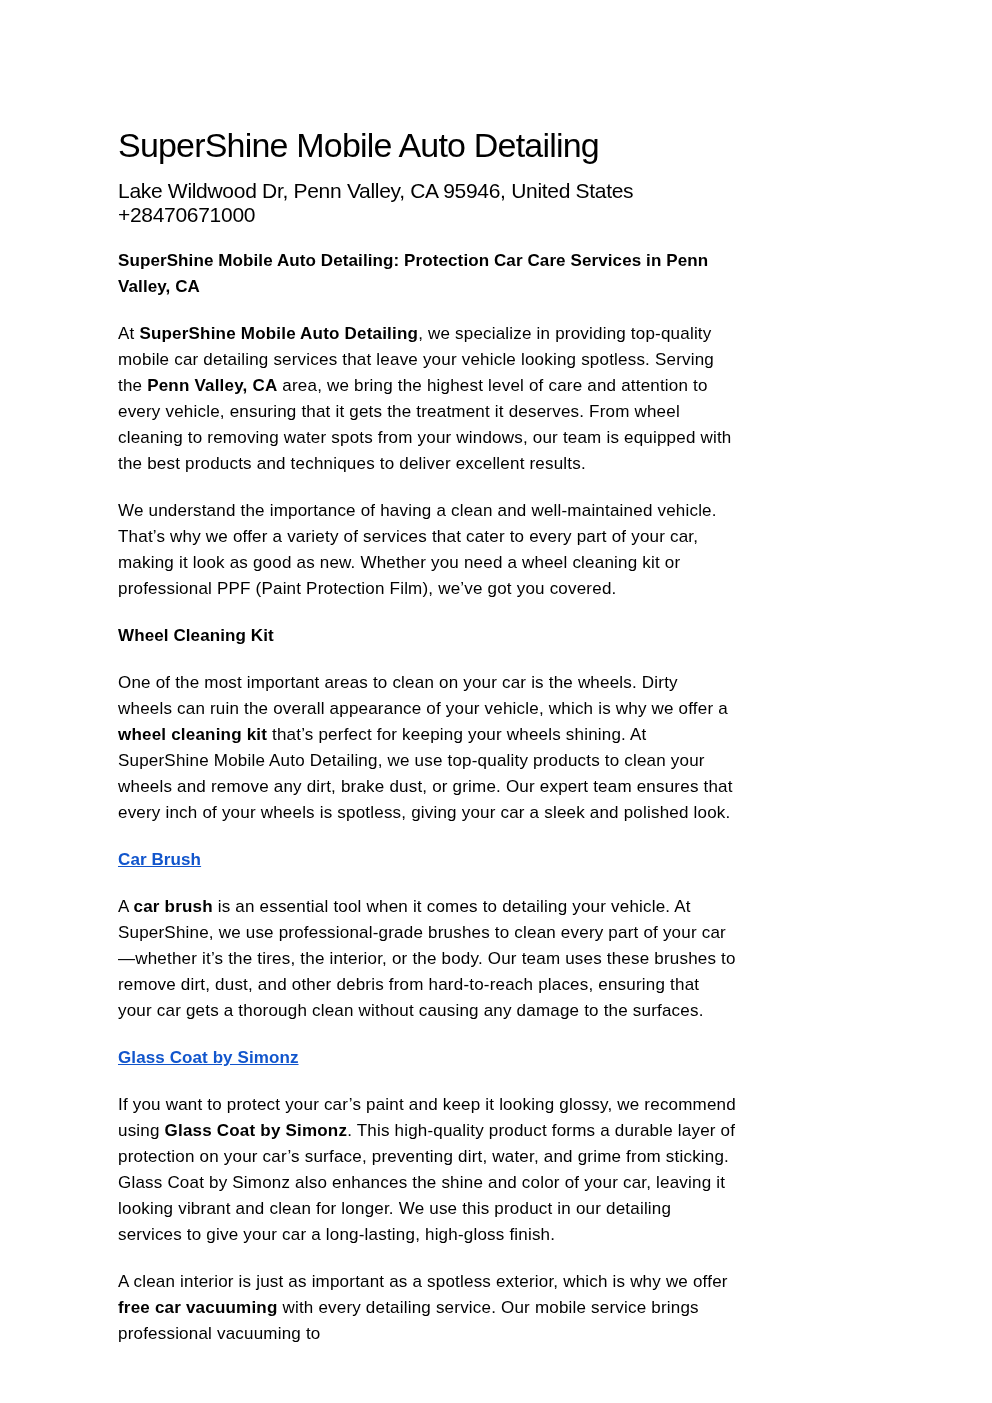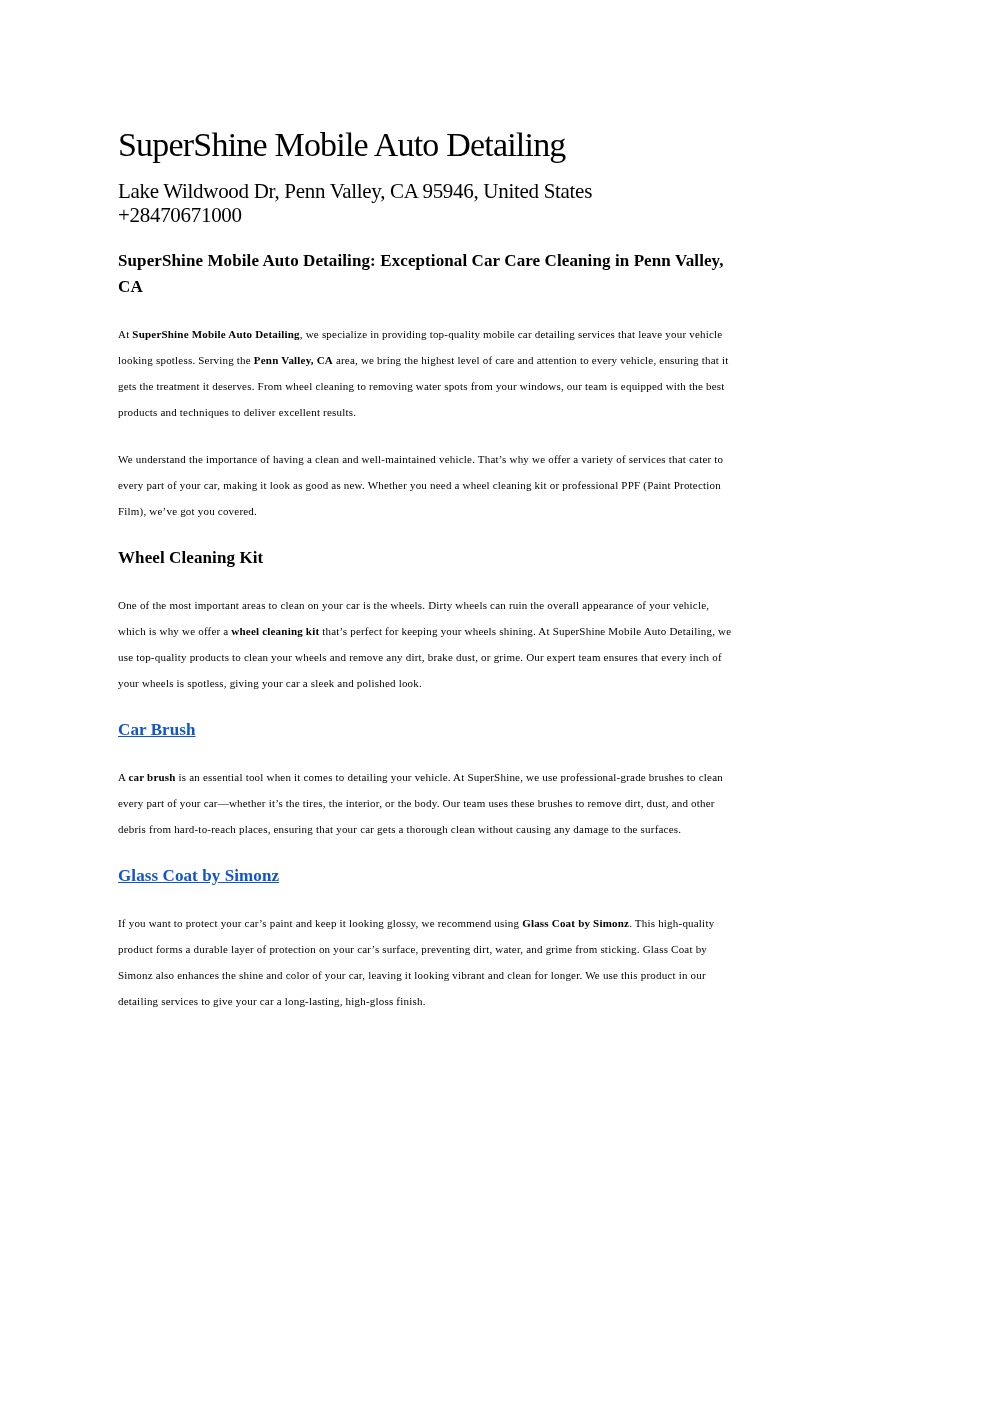--- a/index.html
+++ b/index.html
@@ -8,21 +8,21 @@
     background: #ffffff;
   }
   .page {
     position: relative;
     width: 868px;
     height: 1403px;
     box-sizing: border-box;
     background: #ffffff;
     padding: 124px 120px 0 118px;
     overflow: hidden;
-    font-family: Liberation Serif, serif;
+    font-family: Liberation Sans, sans-serif;
     color: #000000;
   }
   .doc-title {
     font-size: 34px;
     line-height: 42px;
     font-weight: 400;
     letter-spacing: -0.8px;
     margin: 0 0 13px 0;
   }
   .doc-sub {
@@ -35,21 +35,21 @@
     margin-bottom: 21px;
   }
   .doc-heading {
     font-size: 17px;
     line-height: 26px;
     font-weight: 700;
     letter-spacing: 0.1px;
     margin: 0 0 21px 0;
   }
   .doc-para {
-    font-size: 11px;
+    font-size: 17px;
     line-height: 26px;
     letter-spacing: 0.2px;
     margin: 0 12px 21px 0;
   }
   .doc-para b { font-weight: 700; }
   .link-heading-wrap {
     margin: 0 0 21px 0;
     font-size: 17px;
     line-height: 26px;
   }
@@ -65,33 +65,34 @@
 <body>
 
 <div class="page">
 
   <h1 class="doc-title">SuperShine Mobile Auto Detailing</h1>
 
   <p class="doc-sub">Lake Wildwood Dr, Penn Valley, CA 95946, United States</p>
 
   <p class="doc-sub last">+28470671000</p>
 
-  <h2 class="doc-heading">SuperShine Mobile Auto Detailing: Exceptional Car Care Cleaning in Penn Valley, CA</h2>
+  <h2 class="doc-heading">SuperShine Mobile Auto Detailing: Protection Car Care Services in Penn Valley, CA</h2>
 
   <p class="doc-para"><span>At </span><b>SuperShine Mobile Auto Detailing</b><span>, we specialize in providing top-quality mobile car detailing services that leave your vehicle looking spotless. Serving the </span><b>Penn Valley, CA</b><span> area, we bring the highest level of care and attention to every vehicle, ensuring that it gets the treatment it deserves. From wheel cleaning to removing water spots from your windows, our team is equipped with the best products and techniques to deliver excellent results.</span></p>
 
   <p class="doc-para"><span>We understand the importance of having a clean and well-maintained vehicle. That’s why we offer a variety of services that cater to every part of your car, making it look as good as new. Whether you need a wheel cleaning kit or professional PPF (Paint Protection Film), we’ve got you covered.</span></p>
 
   <h2 class="doc-heading">Wheel Cleaning Kit</h2>
 
   <p class="doc-para"><span>One of the most important areas to clean on your car is the wheels. Dirty wheels can ruin the overall appearance of your vehicle, which is why we offer a </span><b>wheel cleaning kit</b><span> that’s perfect for keeping your wheels shining. At SuperShine Mobile Auto Detailing, we use top-quality products to clean your wheels and remove any dirt, brake dust, or grime. Our expert team ensures that every inch of your wheels is spotless, giving your car a sleek and polished look.</span></p>
 
   <h2 class="link-heading-wrap"><a class="doc-link">Car Brush</a></h2>
 
   <p class="doc-para"><span>A </span><b>car brush</b><span> is an essential tool when it comes to detailing your vehicle. At SuperShine, we use professional-grade brushes to clean every part of your car—whether it’s the tires, the interior, or the body. Our team uses these brushes to remove dirt, dust, and other debris from hard-to-reach places, ensuring that your car gets a thorough clean without causing any damage to the surfaces.</span></p>
 
   <h2 class="link-heading-wrap"><a class="doc-link">Glass Coat by Simonz</a></h2>
 
   <p class="doc-para"><span>If you want to protect your car’s paint and keep it looking glossy, we recommend using </span><b>Glass Coat by Simonz</b><span>. This high-quality product forms a durable layer of protection on your car’s surface, preventing dirt, water, and grime from sticking. Glass Coat by Simonz also enhances the shine and color of your car, leaving it looking vibrant and clean for longer. We use this product in our detailing services to give your car a long-lasting, high-gloss finish.</span></p>
 
 
+  <p class="doc-para"><span>A clean interior is just as important as a spotless exterior, which is why we offer </span><b>free car vacuuming</b><span> with every detailing service. Our mobile service brings professional vacuuming to</span></p>
 
 </div>
 
 </body></html>

